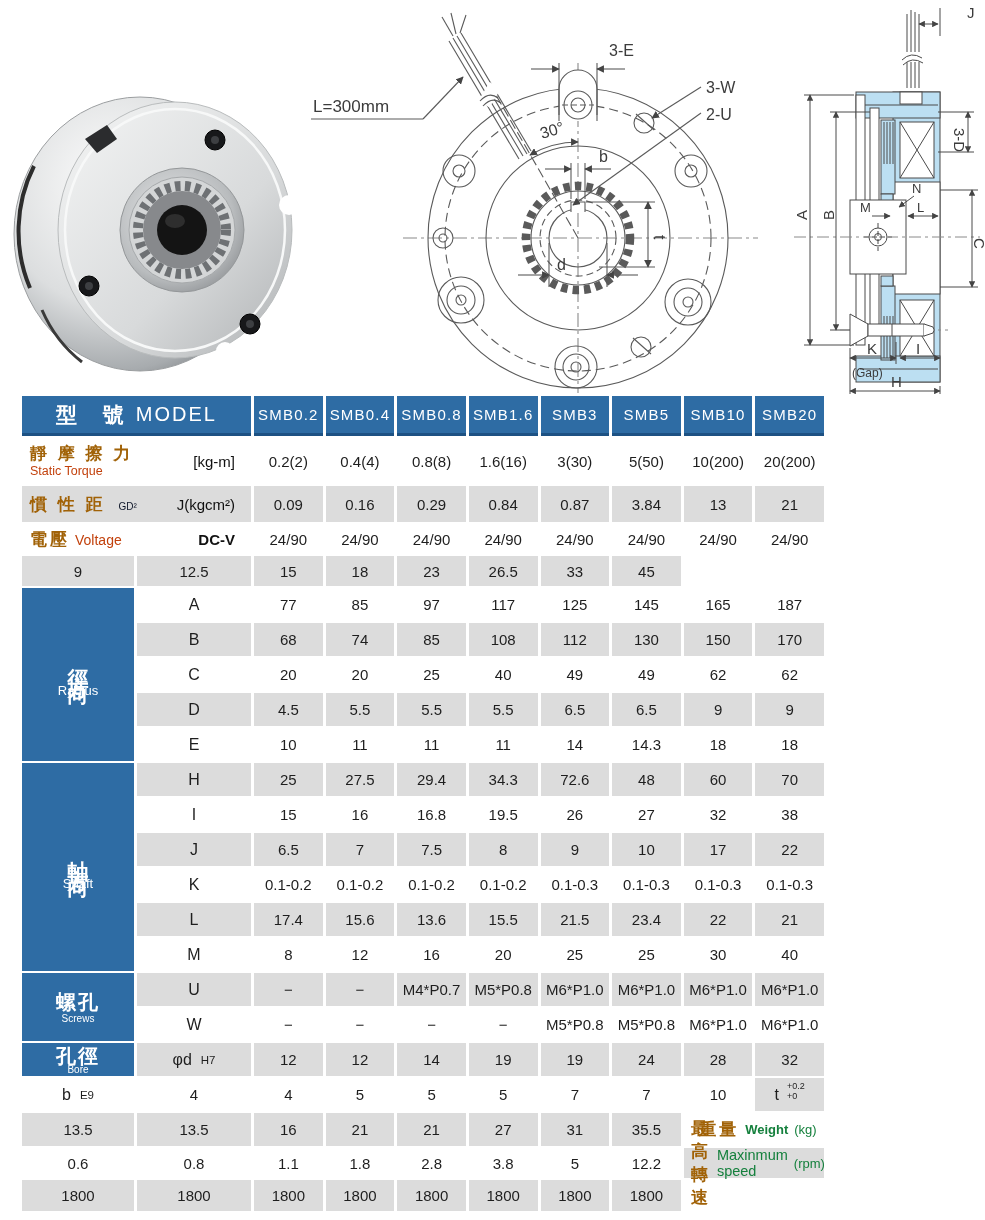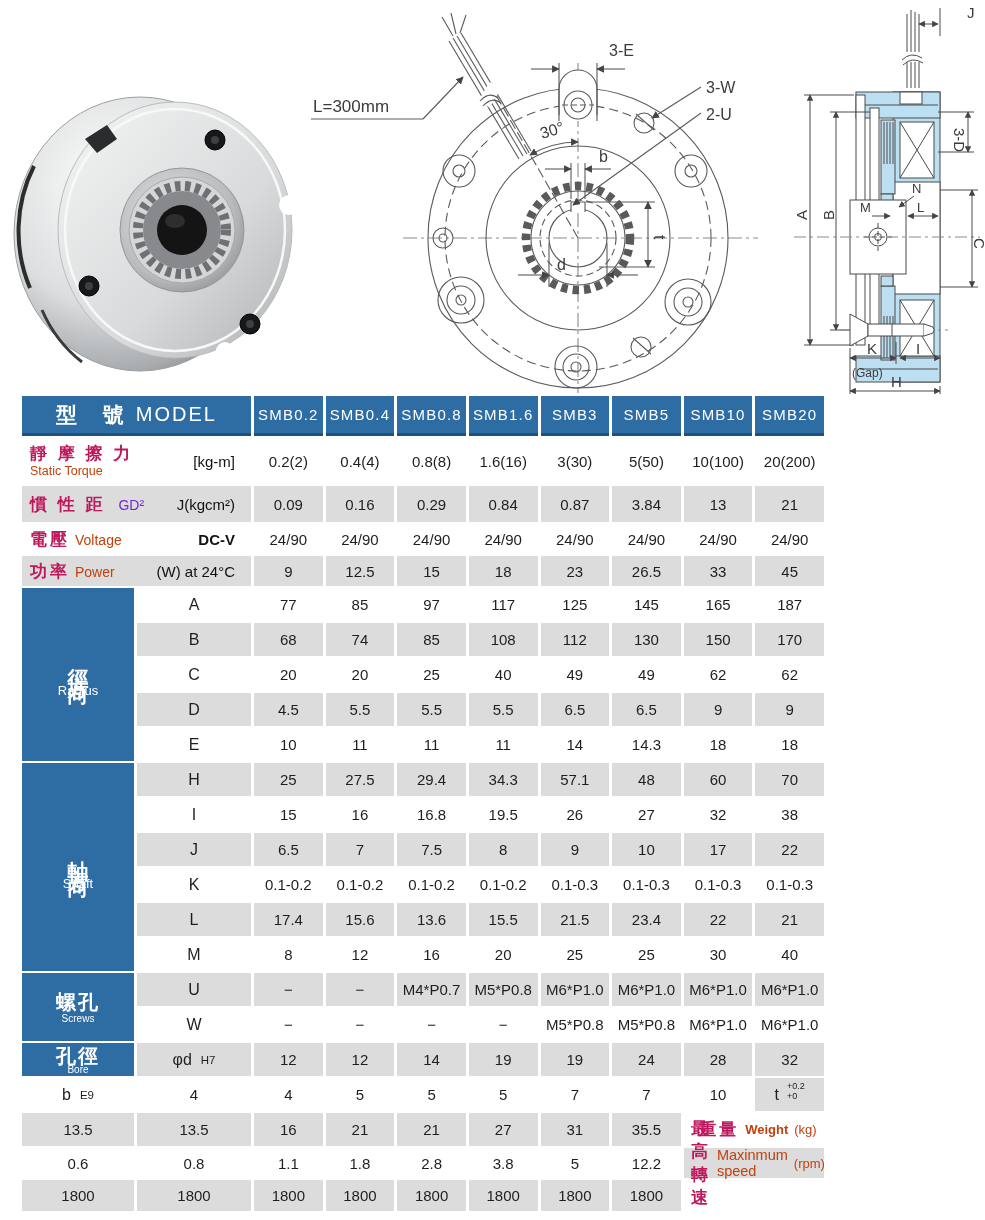--- a/index.html
+++ b/index.html
@@ -15,38 +15,38 @@
        gap:2px 3px;}
   .hc{background:#2e6ca4;color:#fff;display:flex;align-items:center;justify-content:center;
       border-bottom:3px solid #1d5183;font-size:15px;letter-spacing:1.2px;}
   .mh{gap:10px;}
   .mzh{font-size:21px;letter-spacing:10px;font-weight:bold;}
   .men{font-size:20px;letter-spacing:2px;margin-left:-8px;}
   .cell{display:flex;align-items:center;justify-content:center;font-size:15px;color:#1e1e1e;}
   .g{background:#dcdcdc;}
   .lab{justify-content:space-between;padding:0 16px 0 8px;}
   .lzh2{display:flex;flex-direction:column;line-height:1.15;}
-  .zh{font-size:17px;letter-spacing:3px;font-weight:bold;color:#be185d;}
+  .zh{font-size:17px;letter-spacing:3px;font-weight:bold;color:#a16207;}
   .len{font-size:12.5px;letter-spacing:0;font-weight:normal;color:#c2410c;}
-  .sup{font-size:14px;margin-left:8px;color:#6d28d9;}
+  .sup{font-size:10px;margin-left:8px;color:#0f172a;}
   .unit{font-size:15px;color:#111;}
   .inl{display:flex;align-items:baseline;gap:5px;}
   .grp{background:#2e6ca4;color:#fff;display:flex;flex-direction:column;
        align-items:center;justify-content:center;grid-column:1;}
   .vert{writing-mode:vertical-rl;text-orientation:upright;font-size:21px;letter-spacing:8px;font-weight:bold;}
   .gzh{font-size:20px;letter-spacing:2px;font-weight:bold;line-height:1.1;text-align:center;}
   .gen{font-size:13px;margin-top:8px;}
   .gen2{font-size:10px;margin-top:0;}
   .sym{font-size:16px;}
   .fit{font-size:11.5px;margin-left:9px;}
   .tol{display:inline-flex;flex-direction:column;font-size:9px;line-height:1.05;
        margin-left:8px;font-style:normal;transform:translateY(-3px);}
   .tol i{font-style:normal;}
   .flab{justify-content:center;padding-left:8px;gap:6px;}
-  .len2{font-size:13px;color:#c2410c;}
+  .len2{font-size:13px;color:#15803d;}
 </style>
 </head>
 <body>
 
 <svg class="abs" style="left:12px;top:62px" width="295" height="330" viewBox="0 0 295 330">
   <defs>
     <radialGradient id="pg1" cx="38%" cy="32%" r="80%">
       <stop offset="0%" stop-color="#fdfdfd"></stop>
         <stop offset="55%" stop-color="#dcdedf"></stop>
       <stop offset="85%" stop-color="#a7abae"></stop>
@@ -324,21 +324,21 @@
         <span class="len">Static Torque</span>
       </span>
     <span class="unit">[kg-m]</span>
   </div>
   <div class="cell">0.2(2)</div>
   <div class="cell">0.4(4)</div>
   <div class="cell">0.8(8)</div>
   <div class="cell">1.6(16)</div>
   <div class="cell">3(30)</div>
   <div class="cell">5(50)</div>
-  <div class="cell">10(100)</div>
+  <div class="cell">10(200)</div>
   <div class="cell">20(200)</div>
 
   <div class="cell lab g" style="grid-column:span 2">
     <span class="inl">
         <span class="zh">慣 性 距</span>
         <span class="sup">GD²</span>
       </span>
     <span class="unit">J(kgcm²)</span>
   </div>
   <div class="cell g">0.09</div>
@@ -359,27 +359,20 @@
   </div>
   <div class="cell">24/90</div>
   <div class="cell">24/90</div>
   <div class="cell">24/90</div>
   <div class="cell">24/90</div>
   <div class="cell">24/90</div>
   <div class="cell">24/90</div>
   <div class="cell">24/90</div>
   <div class="cell">24/90</div>
 
-  <div class="cell lab g" style="grid-column:span 2">
-    <span class="inl">
-        <span class="zh">功率</span>
-        <span class="len" style="font-size:14px">Power</span>
-      </span>
-    <span class="unit">(W) at 24°C</span>
-  </div>
   <div class="cell g">9</div>
   <div class="cell g">12.5</div>
   <div class="cell g">15</div>
   <div class="cell g">18</div>
   <div class="cell g">23</div>
   <div class="cell g">26.5</div>
   <div class="cell g">33</div>
   <div class="cell g">45</div>
 
   <div class="grp" style="grid-row:span 5">
@@ -438,21 +431,21 @@
 
   <div class="grp" style="grid-row:span 6">
     <span class="vert">軸方向</span>
     <span class="gen">Shaft</span>
   </div>
   <div class="cell sym g">H</div>
   <div class="cell g">25</div>
   <div class="cell g">27.5</div>
   <div class="cell g">29.4</div>
   <div class="cell g">34.3</div>
-  <div class="cell g">57.1</div>
+  <div class="cell g">72.6</div>
   <div class="cell g">48</div>
   <div class="cell g">60</div>
   <div class="cell g">70</div>
 
   <div class="cell sym">I</div>
   <div class="cell">15</div>
   <div class="cell">16</div>
   <div class="cell">16.8</div>
   <div class="cell">19.5</div>
   <div class="cell">26</div>

